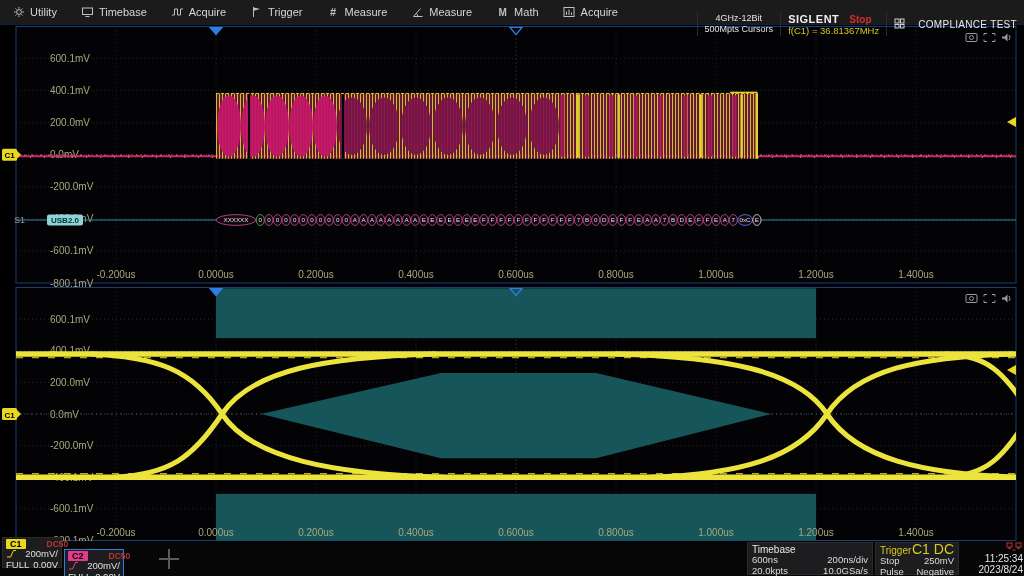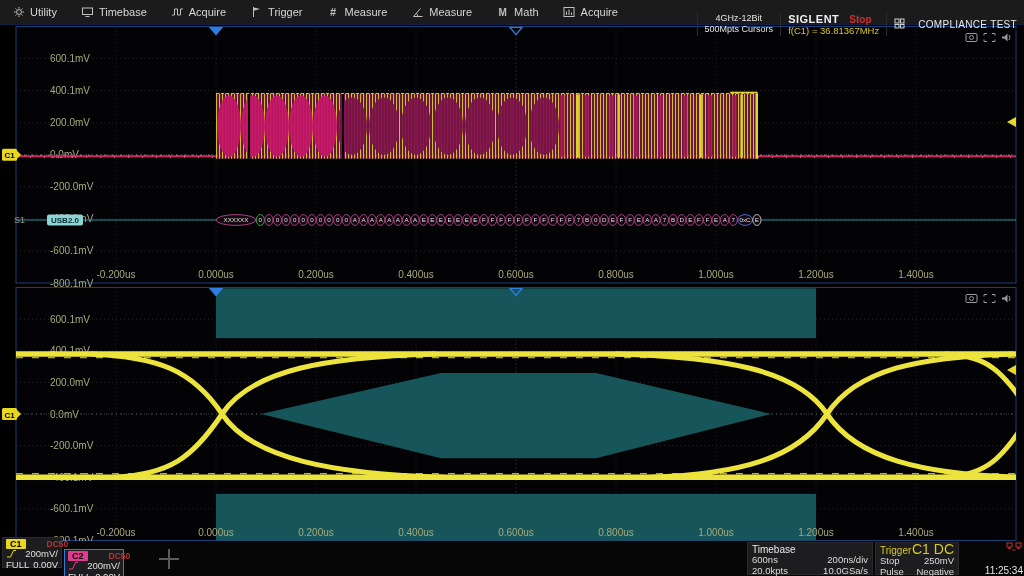--- a/index.html
+++ b/index.html
@@ -39,21 +39,21 @@
   #sb-right{position:absolute;right:1px;top:1px;height:33px;display:flex;gap:2px;}
   .sbbox{background:#1d1d1f;border:1px solid #2a2a2a;box-sizing:border-box;padding:1px 4px;
          font-size:9.5px;color:#dcdcdc;}
   .sbhead{font-size:10px;color:#e8e8e8;line-height:11px;}
   .tb{width:126px;}
   .tg{width:84px;}
   .tg .sbhead{color:#d8c820;display:flex;justify-content:space-between;align-items:baseline;}
   .tg .src{font-size:14px;color:#d8c820;}
   .sbrow{display:flex;justify-content:space-between;line-height:10.5px;}
   .clockbox{width:62px;background:transparent;border:none;text-align:right;position:relative;
-            font-size:10px;color:#e6e6e6;padding-top:13px;}
+            font-size:10px;color:#e6e6e6;padding-top:1px;}
   .clockbox .neticon{position:absolute;right:1px;top:0;}
   .clockbox .t1{margin-top:10px;line-height:11px;}
   .clockbox .t2{line-height:11px;}
 </style>
 </head>
 <body>
 
 <svg id="scope" width="1024" height="576" viewBox="0 0 1024 576">
     <g>
       <rect x="16" y="26.5" width="1000" height="256.5" fill="#030306" stroke="#1d3f77" stroke-width="1"></rect>

